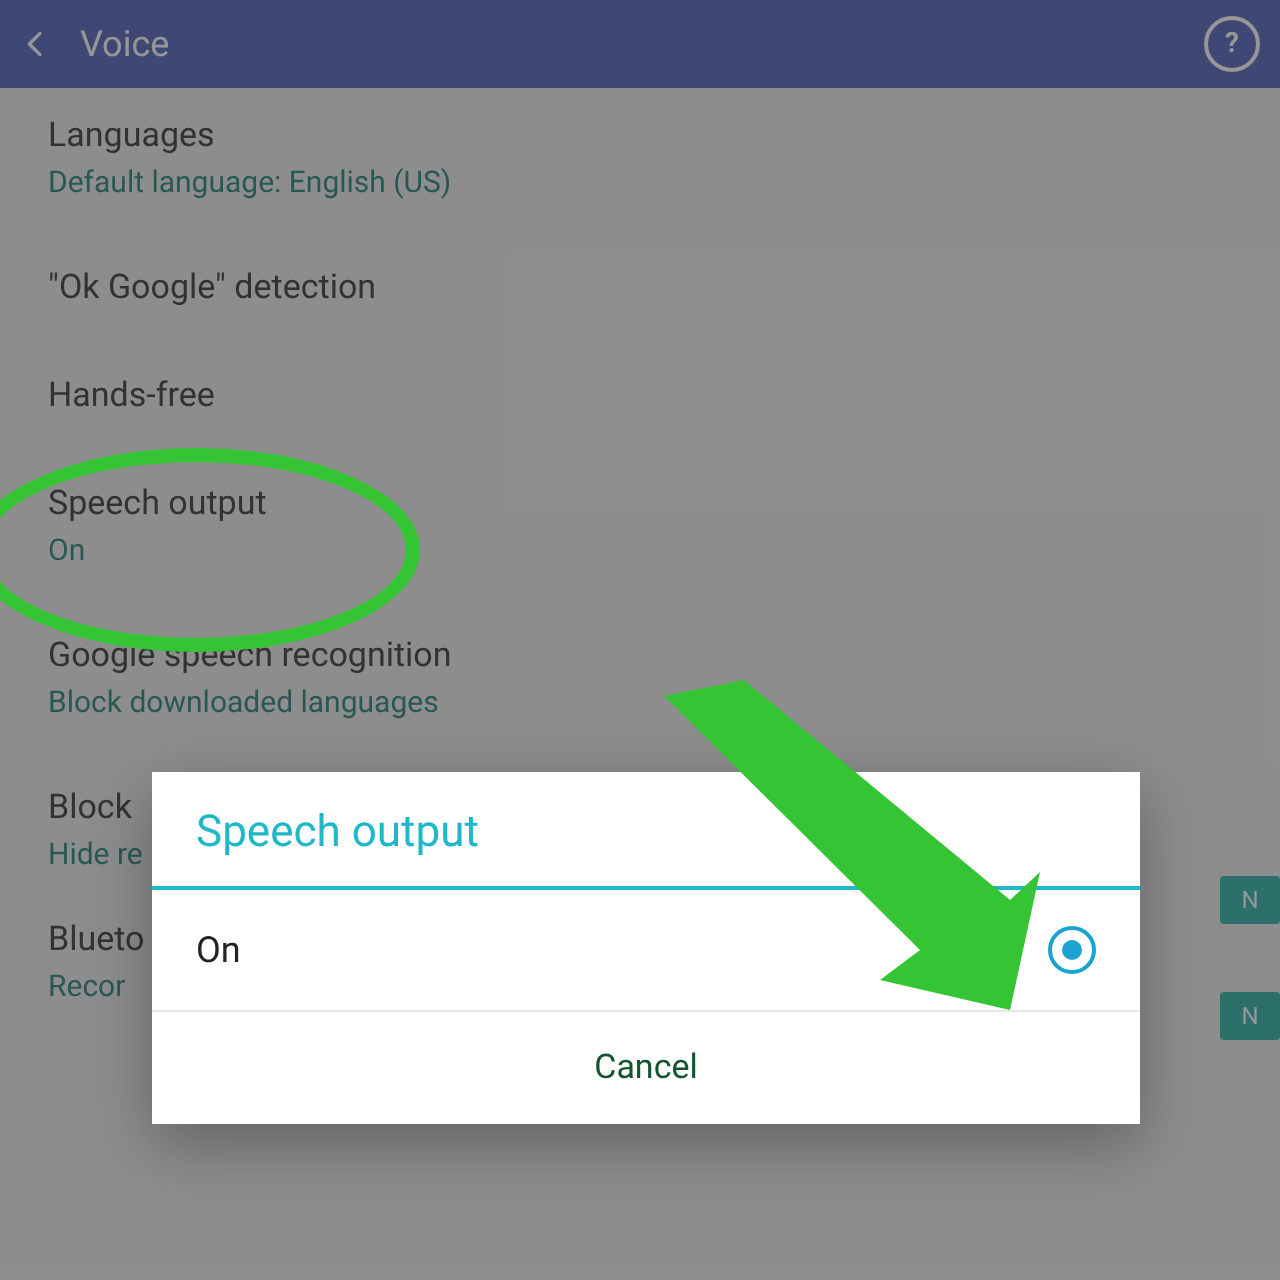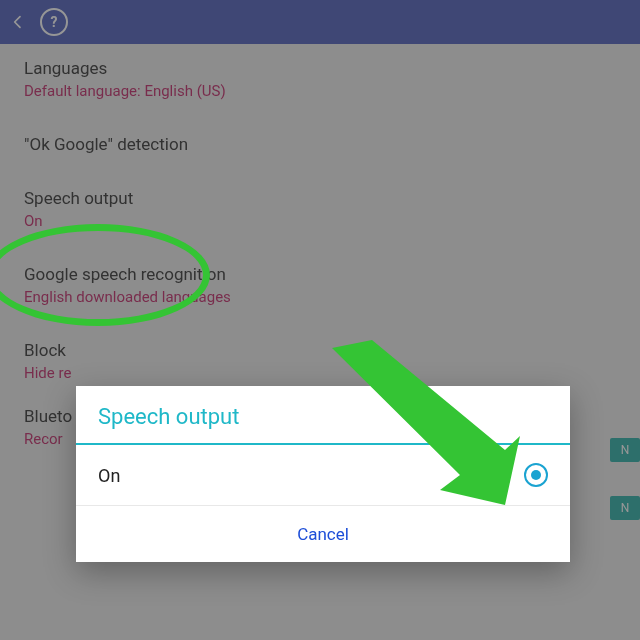--- a/index.html
+++ b/index.html
@@ -7,21 +7,21 @@
   
   .appbar{position:absolute;left:0;top:0;right:0;height:44px;background:#3f51b5;display:flex;align-items:center;color:#fff;padding:0 10px;}
   .appbar .back{width:16px;height:16px;display:flex;align-items:center;justify-content:center;margin-right:14px;}
   .appbar .back svg{stroke:#fff;}
   .appbar .title{font-size:18px;font-weight:400;flex:1;}
   .appbar .help{width:24px;height:24px;border-radius:50%;border:2px solid #fff;display:flex;align-items:center;justify-content:center;font-size:14px;font-weight:700;color:#fff;}
   
   .list{position:absolute;left:0;right:0;top:44px;bottom:0;padding:14px 24px 0 24px;box-sizing:border-box;color:#222;}
   .item{margin-bottom:34px;}
   .item .primary{font-size:17px;color:#222;}
-  .item .secondary{font-size:15px;color:#be185d;margin-top:4px;}
+  .item .secondary{font-size:15px;color:#0f766e;margin-top:4px;}
   
   .badge{position:absolute;right:0;width:30px;height:24px;background:#17a8a0;color:#fff;font-size:12px;display:flex;align-items:center;justify-content:center;border-radius:2px;}
   .badge.b1{top:394px;}
   .badge.b2{top:452px;}
   
   .dim{position:absolute;inset:0;background:rgba(64,64,64,0.55);}
   
   .ellipse{position:absolute;left:-14px;top:224px;width:224px;height:102px;border:7px solid #34c434;border-radius:50%;box-sizing:border-box;}
   
   .arrow{position:absolute;left:310px;top:340px;width:210px;height:170px;}
@@ -29,51 +29,55 @@
   
   .dialog{position:absolute;left:76px;top:386px;width:494px;background:#fff;box-shadow:0 10px 30px rgba(0,0,0,0.3);}
   .dialog .dtitle{color:#1fb8c8;font-size:22px;font-weight:400;padding:18px 22px 14px 22px;}
   .dialog .divider{height:2px;background:#1fb8c8;width:100%;}
   .option{display:flex;align-items:center;justify-content:space-between;padding:18px 22px;border-bottom:1px solid #e8e8e8;cursor:pointer;}
   .option:last-of-type{border-bottom:1px solid #e8e8e8;}
   .option .olabel{font-size:18px;color:#222;}
   .radio{width:20px;height:20px;border:2px solid #9a9a9a;border-radius:50%;display:flex;align-items:center;justify-content:center;}
   .radio.selected{border-color:#1aa3d1;}
   .radio.selected::after{content:"";width:10px;height:10px;border-radius:50%;background:#1aa3d1;}
-  .dialog .cancel{padding:18px 0;text-align:center;font-size:17px;color:#1d4ed8;cursor:pointer;}
+  .dialog .cancel{padding:18px 0;text-align:center;font-size:17px;color:#14532d;cursor:pointer;}
 </style>
 </head>
 <body>
 
 <div class="screen">
 
   <div class="appbar">
     <div class="back">
       <svg width="18" height="18" viewBox="0 0 24 24" fill="none" stroke="#fff" stroke-width="2.5">
           <path d="M15 4 L7 12 L15 20" stroke-linecap="round" stroke-linejoin="round"></path>
         </svg>
     </div>
+    <div class="title">Voice</div>
     <div class="help">?</div>
   </div>
 
   <div class="list">
     <div class="item">
       <div class="primary">Languages</div>
       <div class="secondary">Default language: English (US)</div>
     </div>
     <div class="item">
       <div class="primary">"Ok Google" detection</div>
     </div>
     <div class="item">
+      <div class="primary">Hands-free</div>
+    </div>
+    <div class="item">
       <div class="primary">Speech output</div>
       <div class="secondary">On</div>
     </div>
     <div class="item">
       <div class="primary">Google speech recognition</div>
-      <div class="secondary">English downloaded languages</div>
+      <div class="secondary">Block downloaded languages</div>
     </div>
     <div class="item" style="margin-bottom:24px;">
       <div class="primary">Block</div>
       <div class="secondary">Hide re</div>
     </div>
     <div class="item">
       <div class="primary">Blueto</div>
       <div class="secondary">Recor</div>
     </div>
     <div class="badge b1">N</div>

